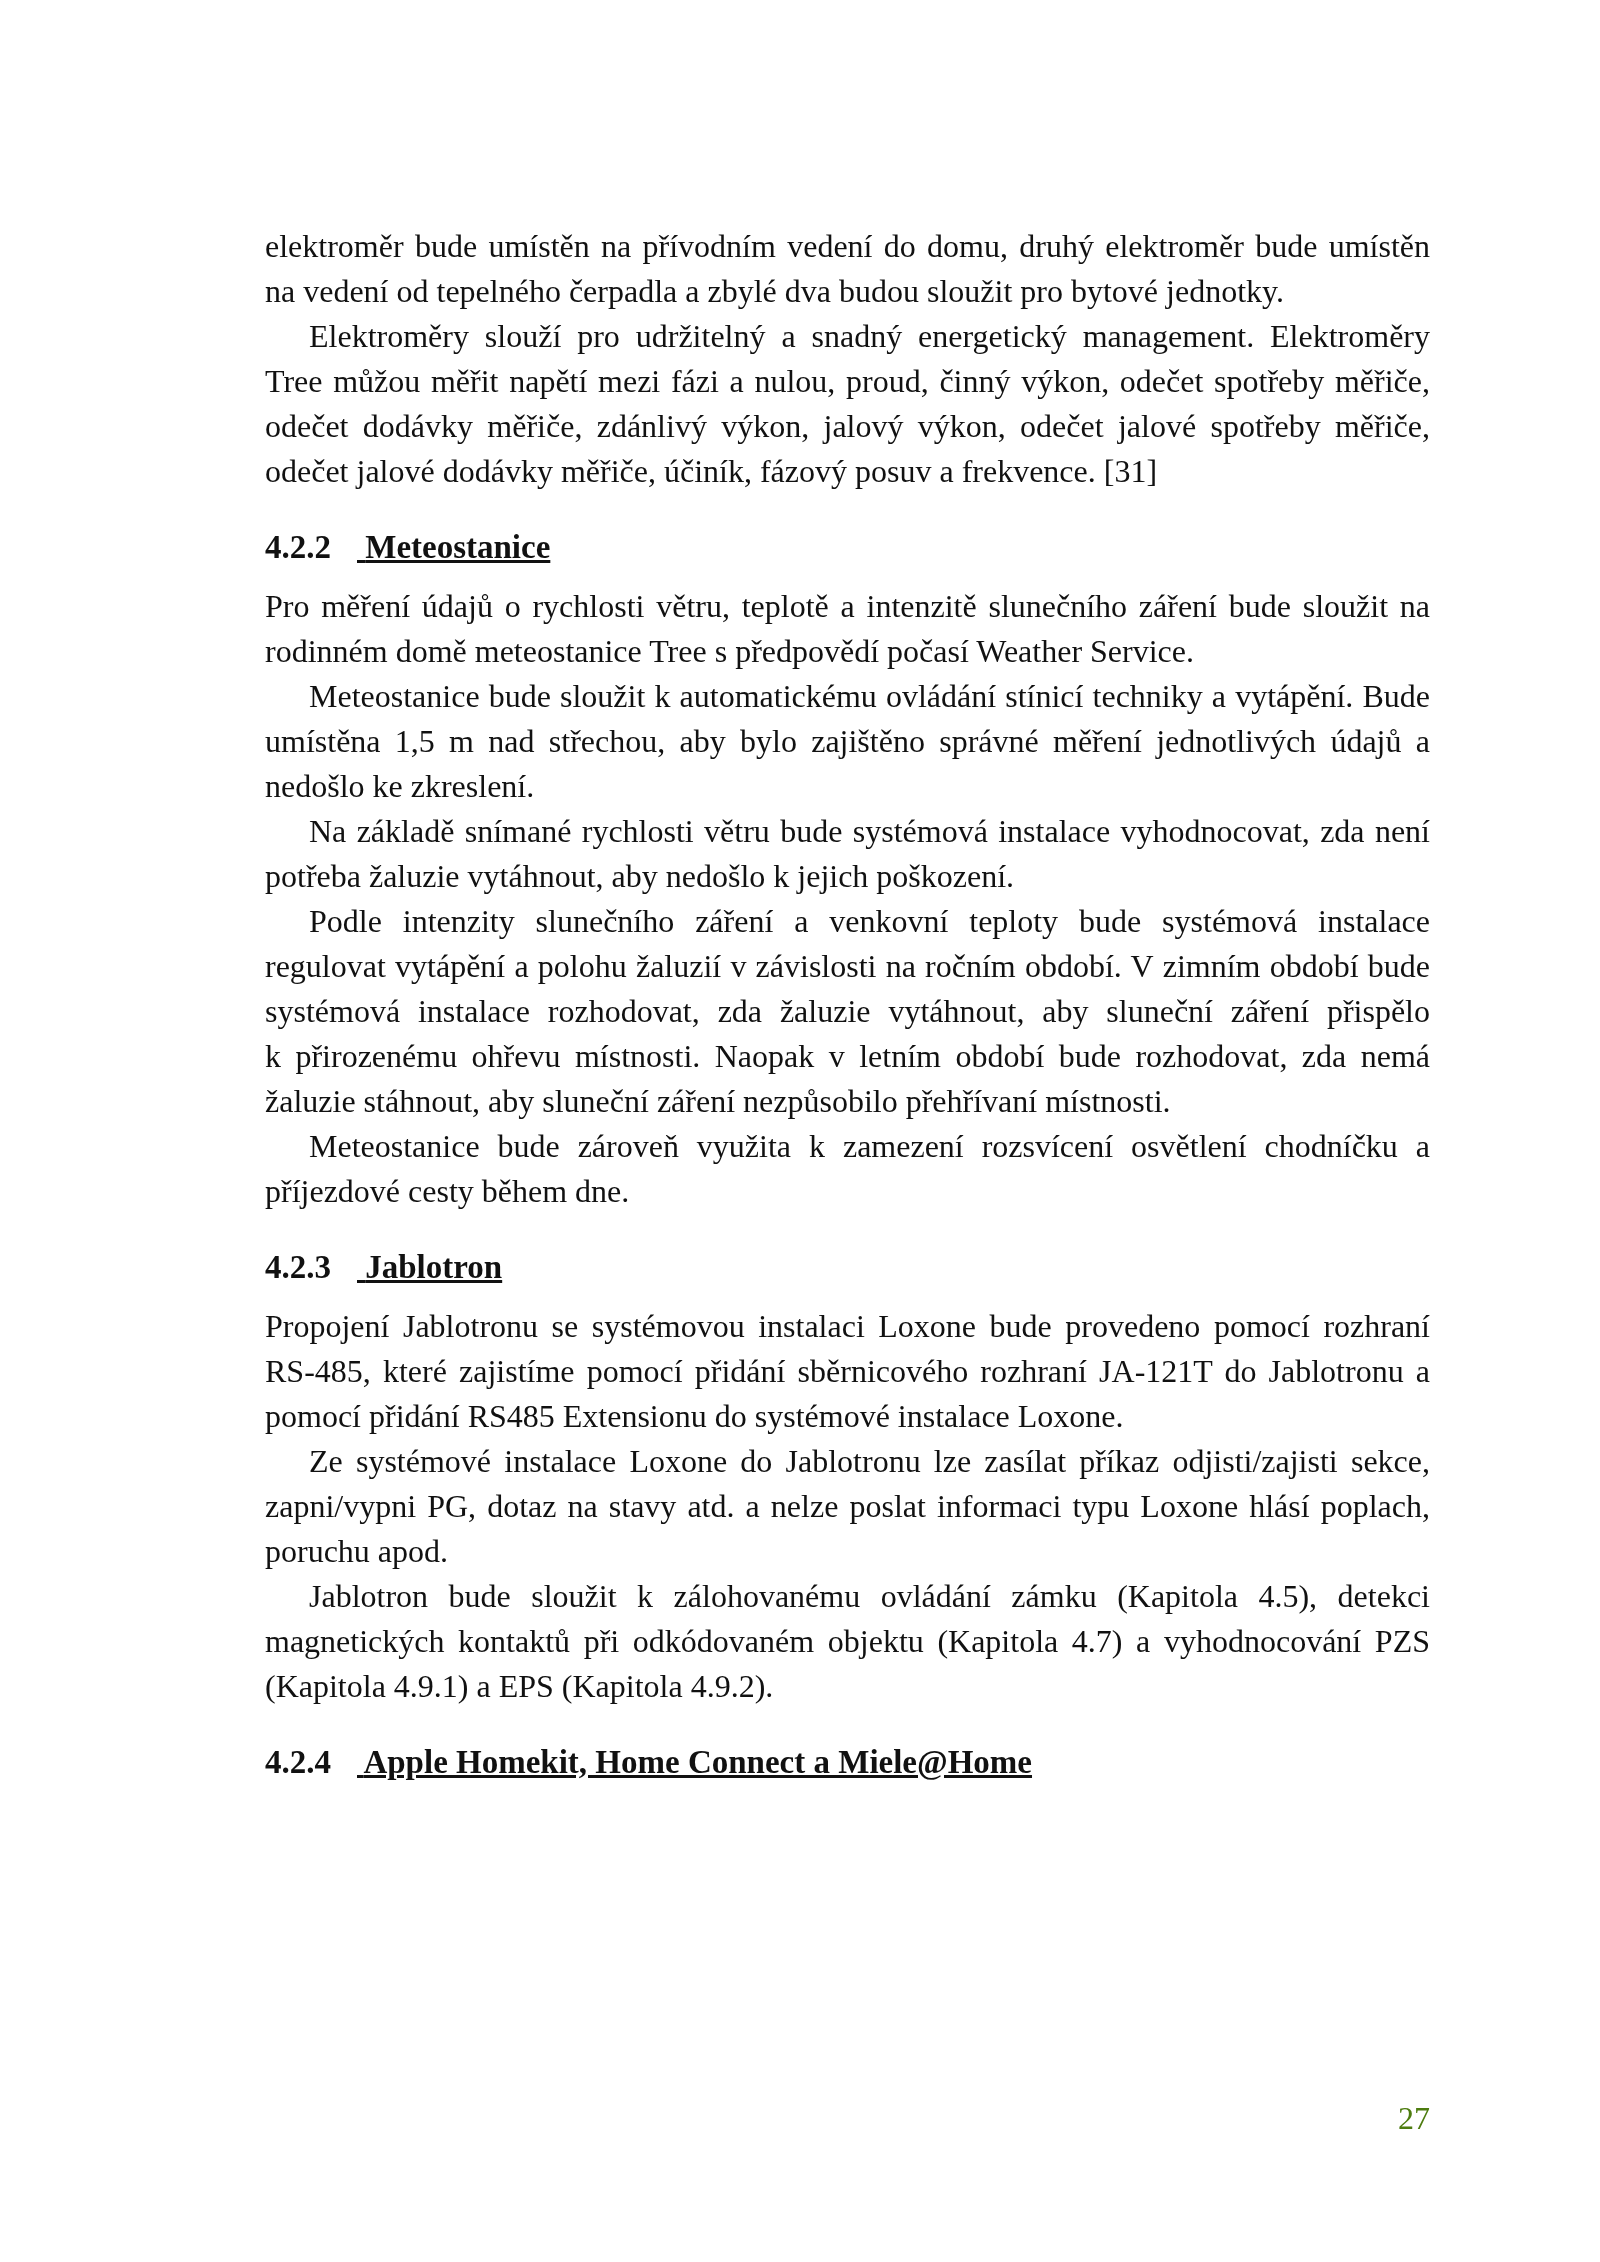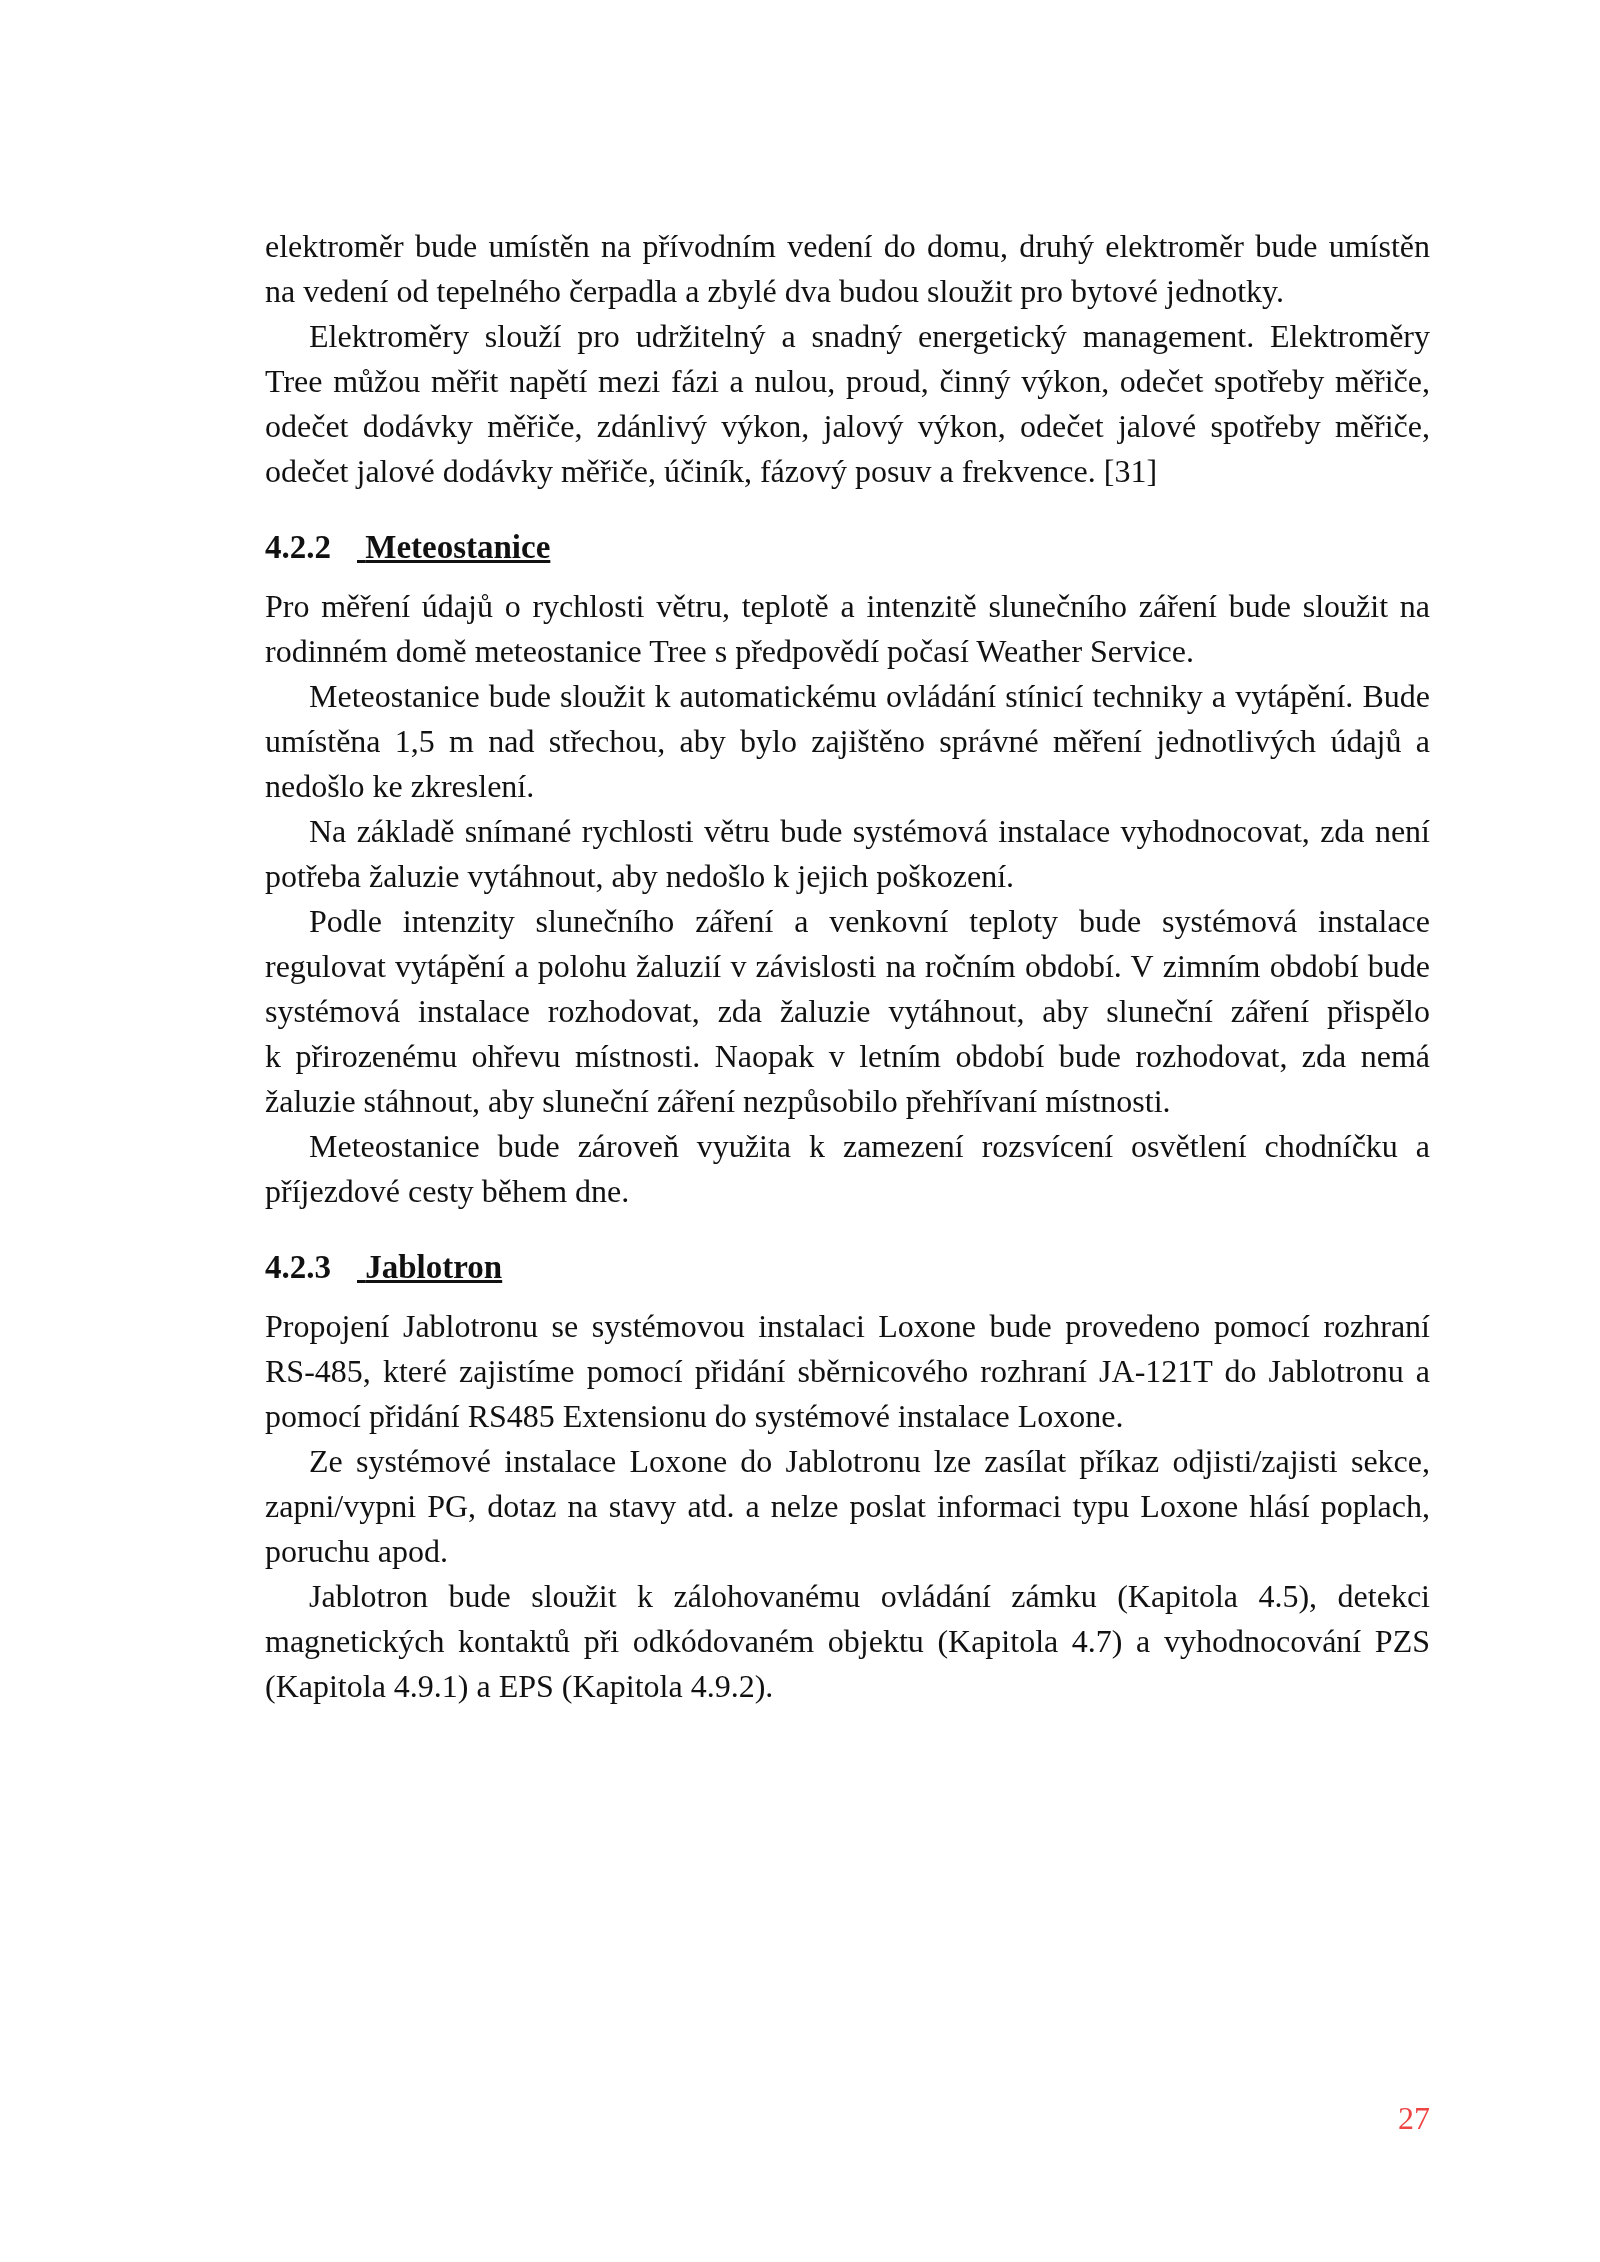--- a/index.html
+++ b/index.html
@@ -43,21 +43,21 @@
   .hnum {
     display: inline-block;
     min-width: 92px;
   }
   .page-number {
     position: absolute;
     top: 2098px;
     right: 170px;
     font-size: 32px;
     line-height: 40px;
-    color: #ef4444;
+    color: #4d7c0f;
   }
 </style>
 </head>
 <body>
 
 <div class="page">
   <div class="content">
 
     <p class="para">elektroměr bude umístěn na přívodním vedení do domu, druhý elektroměr bude umístěn na vedení od tepelného čerpadla a zbylé dva budou sloužit pro bytové jednotky.</p>
     <p class="para indent">Elektroměry slouží pro udržitelný a snadný energetický management. Elektroměry Tree můžou měřit napětí mezi fázi a nulou, proud, činný výkon, odečet spotřeby měřiče, odečet dodávky měřiče, zdánlivý výkon, jalový výkon, odečet jalové spotřeby měřiče, odečet jalové dodávky měřiče, účiník, fázový posuv a frekvence. [31]</p>
@@ -73,17 +73,21 @@
     <p class="para indent">Meteostanice bude zároveň využita k&nbsp;zamezení rozsvícení osvětlení chodníčku a příjezdové cesty během dne.</p>
 
     <h2 class="heading">
       <span class="hnum">4.2.3</span>
       <span class="htitle">Jablotron</span>
     </h2>
     <p class="para">Propojení Jablotronu se systémovou instalaci Loxone bude provedeno pomocí rozhraní RS-485, které zajistíme pomocí přidání sběrnicového rozhraní JA-121T do Jablotronu a pomocí přidání RS485 Extensionu do systémové instalace Loxone.</p>
     <p class="para indent">Ze systémové instalace Loxone do Jablotronu lze zasílat příkaz odjisti/zajisti sekce, zapni/vypni PG, dotaz na stavy atd. a nelze poslat informaci typu Loxone hlásí poplach, poruchu apod.</p>
     <p class="para indent">Jablotron bude sloužit k&nbsp;zálohovanému ovládání zámku (Kapitola 4.5), detekci magnetických kontaktů při odkódovaném objektu (Kapitola 4.7) a vyhodnocování PZS (Kapitola 4.9.1) a EPS (Kapitola 4.9.2).</p>
 
+    <h2 class="heading">
+      <span class="hnum">4.2.4</span>
+      <span class="htitle">Apple Homekit, Home Connect a Miele@Home</span>
+    </h2>
 
   </div>
 
   <div class="page-number">27</div>
 </div>
 
 </body></html>

